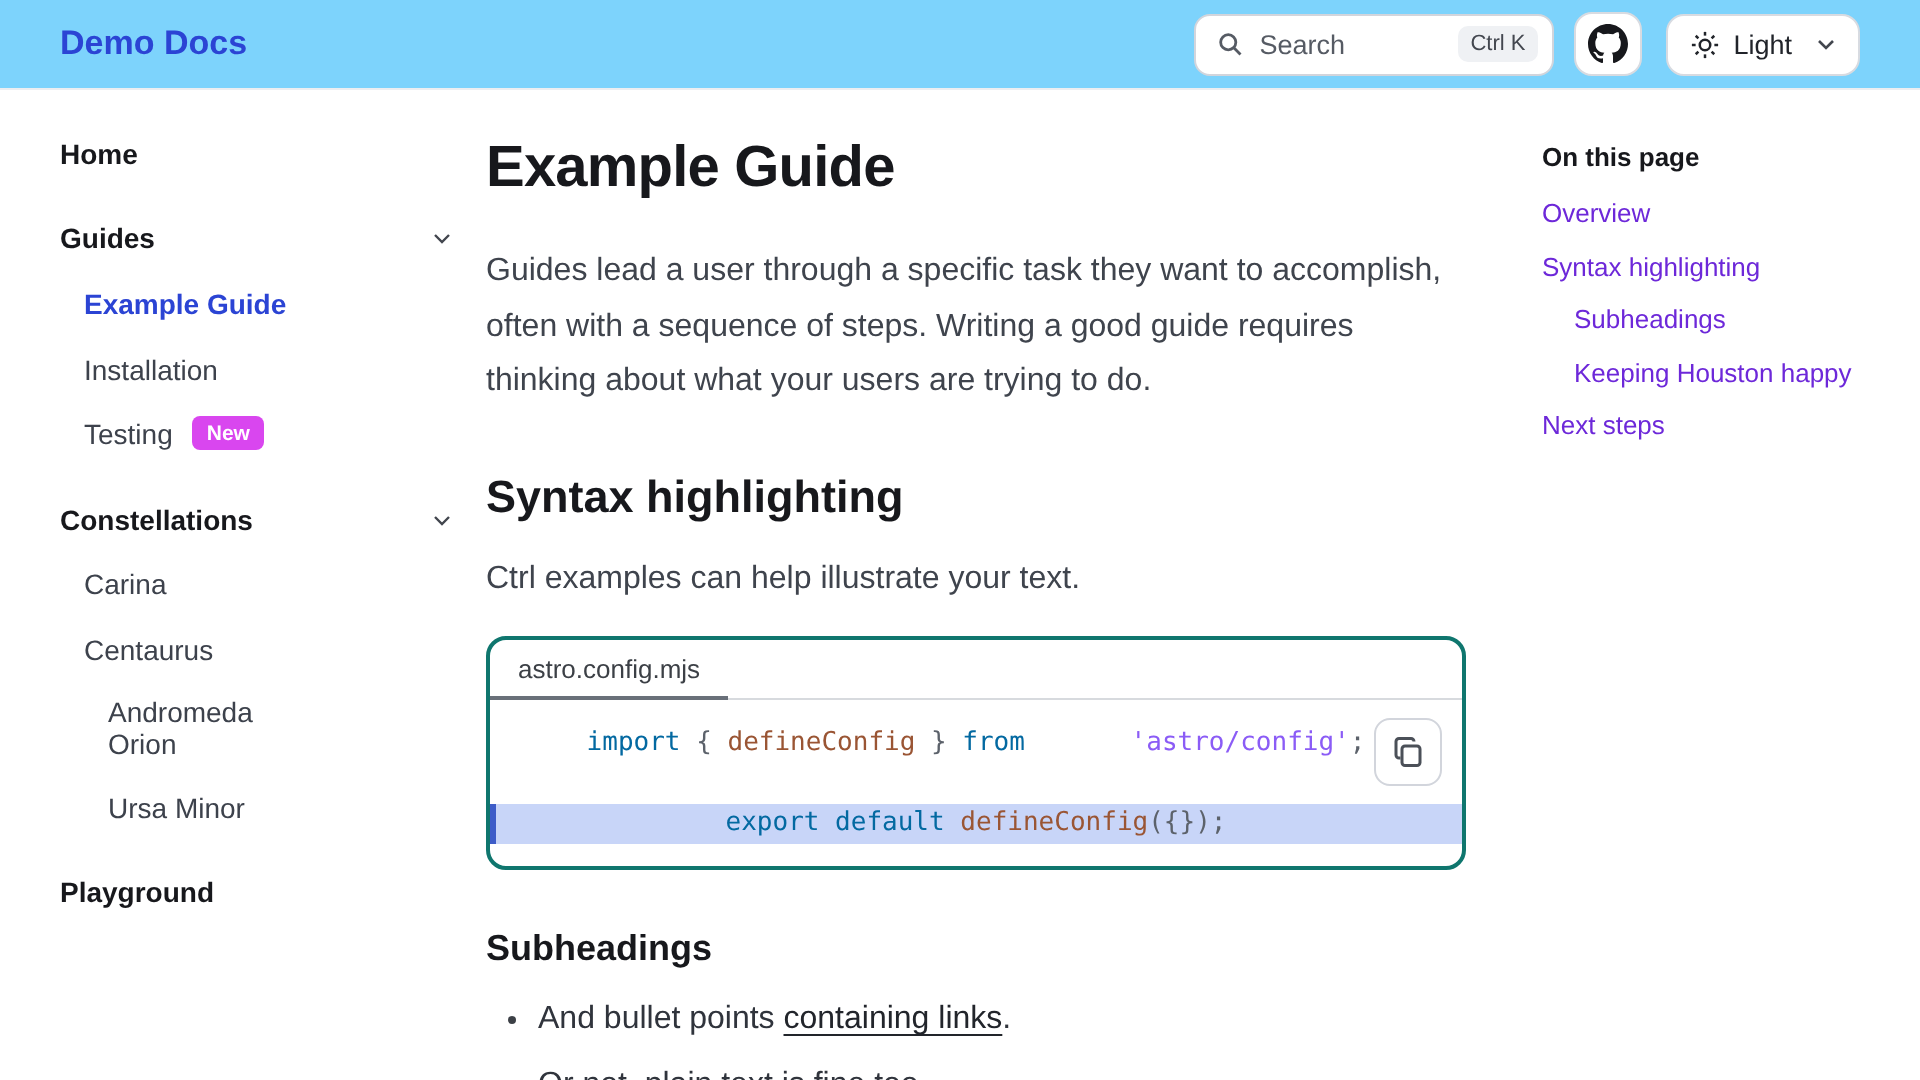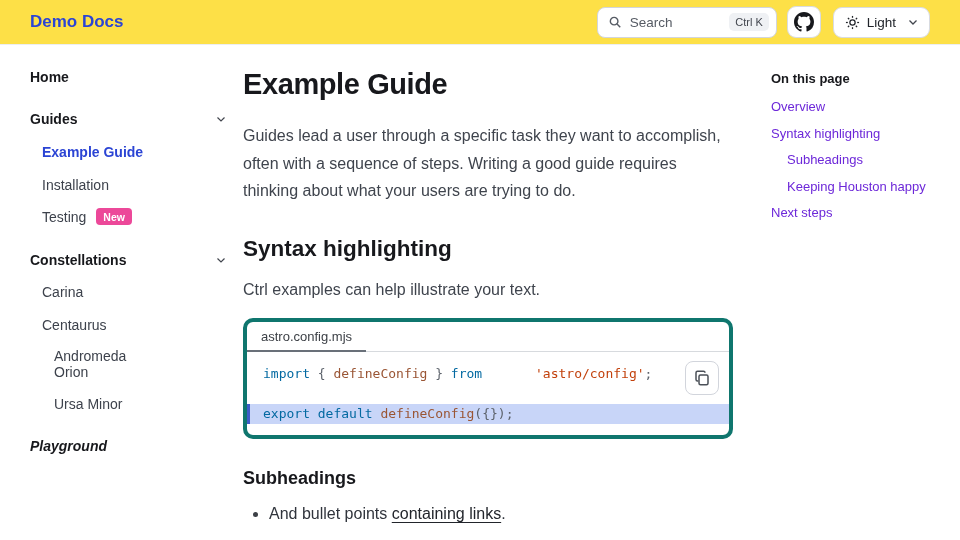--- a/index.html
+++ b/index.html
@@ -1,21 +1,21 @@
 <!DOCTYPE html>
 <html><head>
 <meta charset="utf-8">
 <style>
   * { margin:0; padding:0; box-sizing:border-box; }
   html,body { width:960px; height:540px; overflow:hidden; background:#fff;
     font-family:"Liberation Sans", sans-serif; color:#17181c; }
 
   
   .header { height:45px; display:flex; align-items:center; padding:0 30px;
-    border-bottom:1px solid #eceef1; background:#fde047; }
+    border-bottom:1px solid #eceef1; background:#7dd3fc; }
   .site-title { color:#2b44d4; font-weight:700; font-size:17px; cursor:pointer; }
   .search-btn { margin-left:auto; width:180px; height:31px; border:1px solid #d2d5dc;
     border-radius:8px; background:#fff; display:flex; align-items:center; gap:8px;
     padding:0 7px 0 10px; color:#565b64; font-size:13.5px; cursor:pointer; }
   .search-btn .kbd { margin-left:auto; background:#eff1f4; border-radius:5px;
     padding:3px 6px; font-size:11px; color:#43474f; }
   .icon-btn { width:34px; height:32px; border:1px solid #d8dbe1; border-radius:9px;
     background:#fff; display:flex; align-items:center; justify-content:center;
     margin-left:10px; cursor:pointer; color:#17181c; }
   .theme-btn { height:31px; border:1px solid #d8dbe1; border-radius:9px; background:#fff;
@@ -27,46 +27,46 @@
   .layout { display:grid; grid-template-columns:243px 528px 189px; }
 
   
   .sidebar { padding:24px 16px 0 30px; font-size:14px; }
   .srow { display:flex; align-items:center; cursor:pointer; color:#3d424c; }
   .srow .chev { margin-left:auto; color:#42464e; display:flex; }
   .s-top { font-weight:700; color:#17181c; }
   .s-sub { padding-left:12px; }
   .s-sub2 { padding-left:24px; }
   .active-link { color:#2b44d4; font-weight:700; }
-  .badge-new { margin-left:10px; background:#ec4899; color:#ffffff; font-size:10.5px;
+  .badge-new { margin-left:10px; background:#d946ef; color:#ffffff; font-size:10.5px;
     font-weight:700; padding:2.5px 7px; border-radius:4px; }
   .badge-wip { margin-left:10px; background:#7d5c12; color:#ffdf4d;
     font-family:"DejaVu Sans Mono", monospace; font-size:10.5px; font-weight:700;
     padding:2px 6px; border-radius:4px; letter-spacing:.5px; }
 
   
   .main { padding:23px 38px 0 0; }
   .h1 { font-size:29px; font-weight:700; letter-spacing:-.4px; color:#17181c; }
   .p  { margin-top:21px; font-size:16px; line-height:1.72; color:#3f444d; }
   .h2 { margin-top:31px; font-size:22.5px; font-weight:700; color:#17181c; }
   .p2 { margin-top:15px; font-size:16px; line-height:1.6; color:#3f444d; }
 
-  .code-frame { margin-top:16px; border:4px solid #0f766e; border-radius:10px;
-    position:relative; background:#fff; }
+  .code-frame { margin-top:16px; border:2px solid #0f766e; border-radius:10px;
+    position:relative; background:#fff;text-align:center; }
   .tab-bar { height:30px; border-bottom:1px solid #d7dade; display:flex; align-items:stretch; }
   .tab { padding:0 14px; display:flex; align-items:center; font-size:13px; color:#3c4046;
     border-bottom:2px solid #697079; margin-bottom:-1px; min-width:105px; }
   .code-body { padding:12px 0 11px; font-family:"DejaVu Sans Mono", monospace;
     font-size:13px; line-height:20px; border-radius:0 0 10px 10px; overflow:hidden; }
   .code-line { padding:0 16px; white-space:pre; min-height:20px; color:#5c626b; }
   .code-line.blank { height:18px; }
   .code-line.hl { background:#c8d5f8; box-shadow:inset 3px 0 0 #3d5cc8; }
   .tok-kw { color:#0369a1; }
   .tok-id { color:#9a5534; }
-  .tok-str { color:#c2410c;margin-left:45px; }
+  .tok-str { color:#8b5cf6;margin-left:45px; }
   .tok-pn { color:#5c626b; }
   .copy-btn { position:absolute; top:39px; right:10px; width:34px; height:34px;
     border:1px solid #d2d5dc; border-radius:8px; background:#fff; display:flex;
     align-items:center; justify-content:center; color:#4b5058; cursor:pointer; }
 
   .h3 { margin-top:29px; font-size:18px; font-weight:700; color:#17181c; }
   .bullets { margin-top:13px; padding-left:26px; }
   .bullets li { font-size:16px; color:#30343c; margin-bottom:10px; line-height:1.45; }
   .bullets li::marker { color:#3c4046; }
   .inline-link { color:#22252b; text-decoration:underline; text-underline-offset:3px; cursor:pointer; }
@@ -168,21 +168,21 @@
     <div class="srow s-sub2" style="margin-top:15px;">
       <span>Andromeda</span>
     </div>
     <div class="srow s-sub2" style="">
       <span>Orion</span>
     </div>
     <div class="srow s-sub2" style="margin-top:16px;">
       <span>Ursa Minor</span>
     </div>
 
-    <div class="srow s-top" style="margin-top:26px;font-style:italic;">
+    <div class="srow s-top" style="margin-top:26px;">
       <span>Playground</span>
     </div>
   </nav>
 
   <main class="main">
     <h1 class="h1">Example Guide</h1>
     <p class="p">Guides lead a user through a specific task they want to accomplish, often with a sequence of steps. Writing a good guide requires thinking about what your users are trying to do.</p>
 
     <h2 class="h2">Syntax highlighting</h2>
     <p class="p2">Ctrl examples can help illustrate your text.</p>

